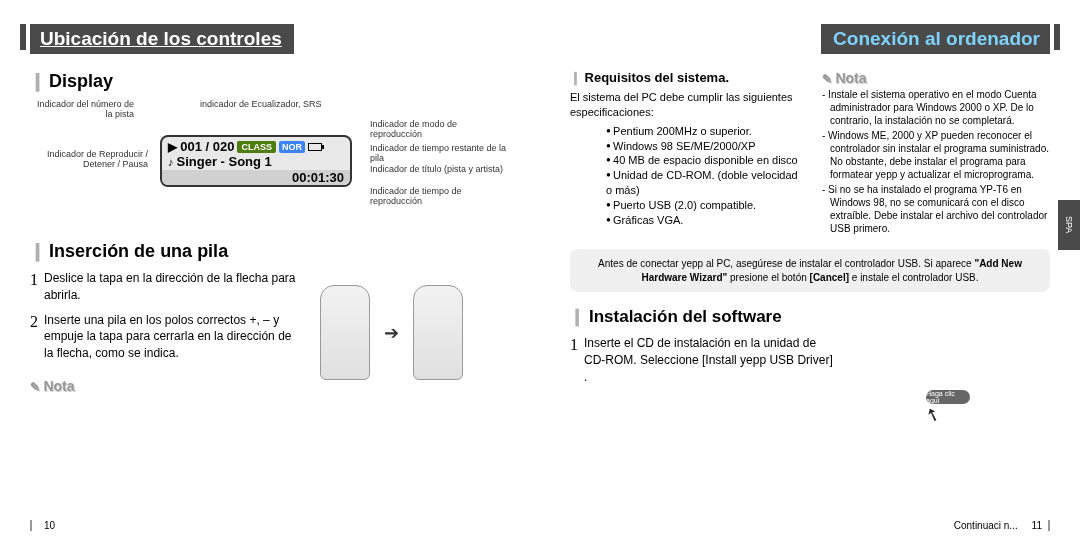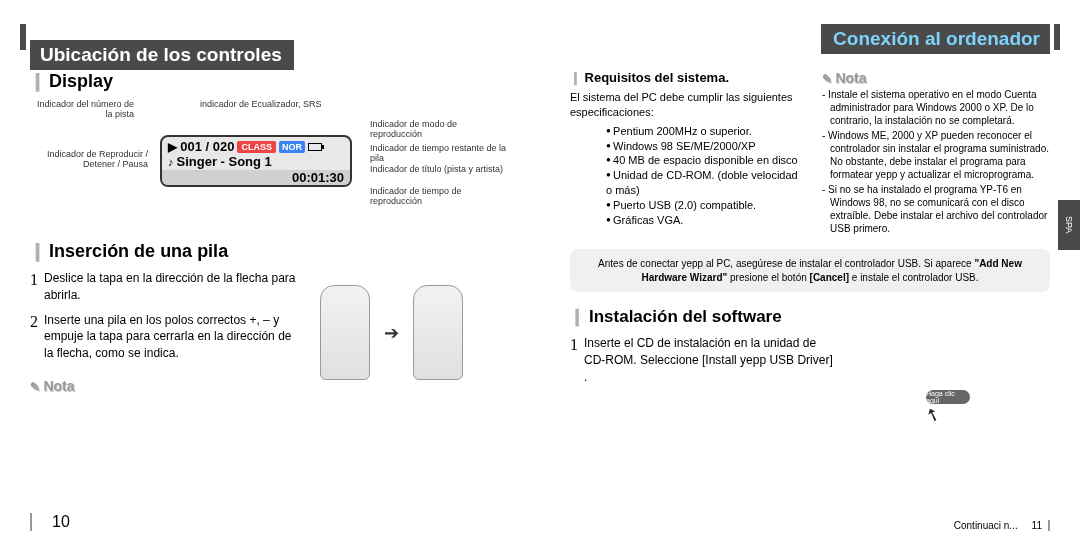--- a/index.html
+++ b/index.html
@@ -24,26 +24,27 @@
       position: absolute;
       top: 24px;
       left: 10px;
       right: 10px;
       height: 32px;
       overflow: visible;
     }
     .header-left {
       position: absolute;
       left: 20px;
-      top: 16px;
+      top: 0;
       background: #4a4a4a;
       color: #fff;
       padding: 4px 12px 4px 10px;
       font-size: 19px;
       font-weight: bold;
+      text-decoration: underline;
     }
     .header-right {
       position: absolute;
       right: 20px;
       top: 0;
       background: #4a4a4a;
       color: #7dd3fc;
       padding: 4px 10px 4px 12px;
       font-size: 19px;
       font-weight: bold;
@@ -98,21 +99,21 @@
     }
     .lcd-row1 {
       font-size: 13px;
       font-weight: bold;
       display: flex;
       align-items: center;
       gap: 3px;
     }
     .lcd-play { font-size: 12px; }
     .lcd-class {
-      background: #ef4444; color:#fff; font-size:9px; padding:1px 4px; border-radius:2px;
+      background: #4d7c0f; color:#fff; font-size:9px; padding:1px 4px; border-radius:2px;
     }
     .lcd-nor {
       background: #3b82f6; color:#fff; font-size:9px; padding:1px 3px; border-radius:2px;
     }
     .lcd-bat {
       display:inline-block; width:14px; height:8px; border:1px solid #000; position:relative;
     }
     .lcd-bat::after { content:""; position:absolute; right:-3px; top:1px; width:2px; height:4px; background:#000;}
     .lcd-row2 {
       font-size: 13px; font-weight: bold; display:flex; align-items:center;
@@ -233,23 +234,23 @@
       margin: 14px 0 8px 0;
     }
     .section-title-right::before {
       content: "❙ ";
       color: #b0b0b0;
     }
     .footer-left {
       position: absolute;
       bottom: 8px;
       left: 30px;
-      font-size: 16px;
+      font-size: 10px;
       border-left: 2px solid #999;
-      padding-left: 20px;
+      padding-left: 12px;
     }
     .footer-right {
       position: absolute;
       bottom: 8px;
       right: 30px;
       font-size: 10px;
       border-right: 2px solid #999;
       padding-right: 6px;
     }
     .side-tab {

